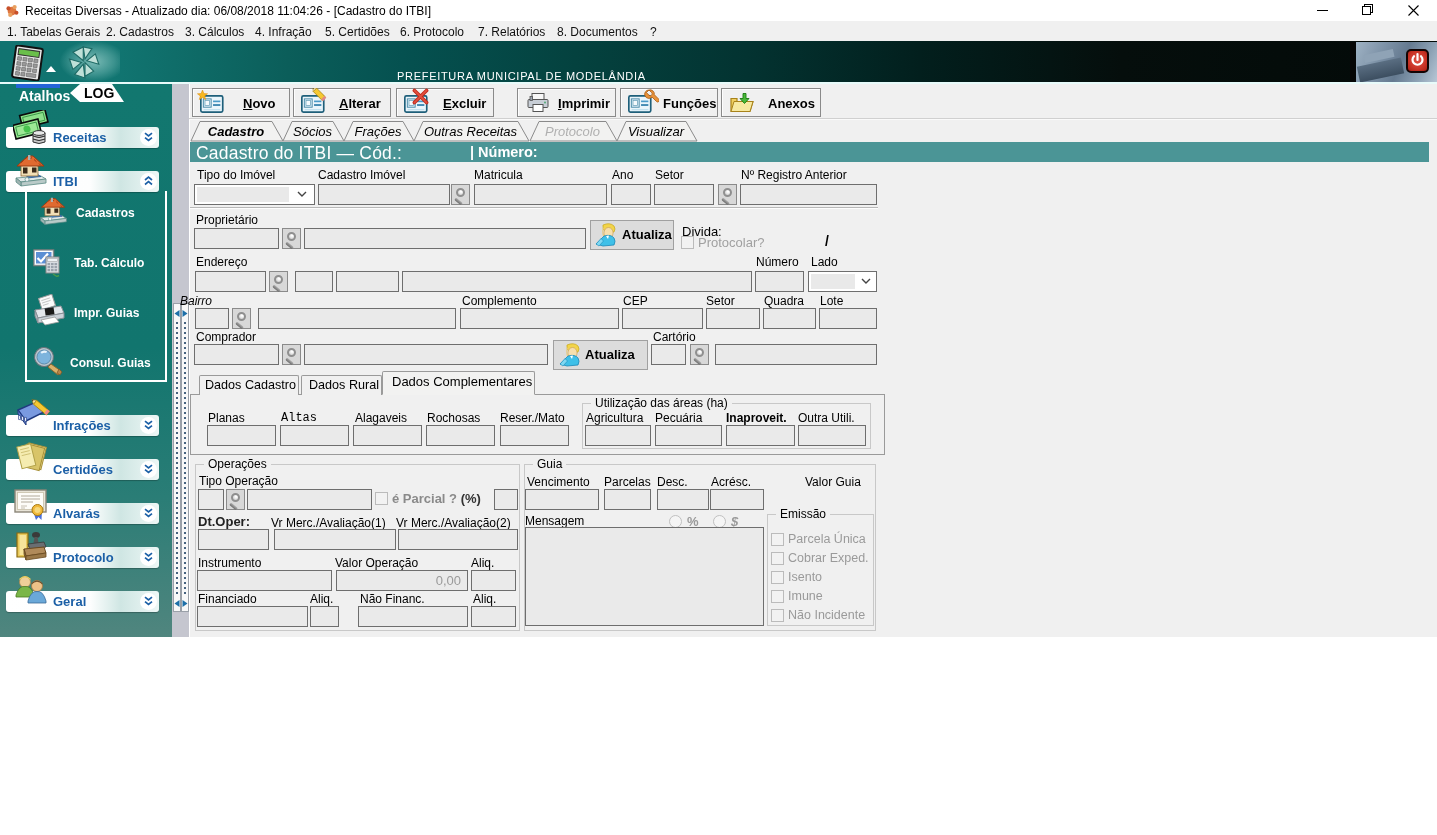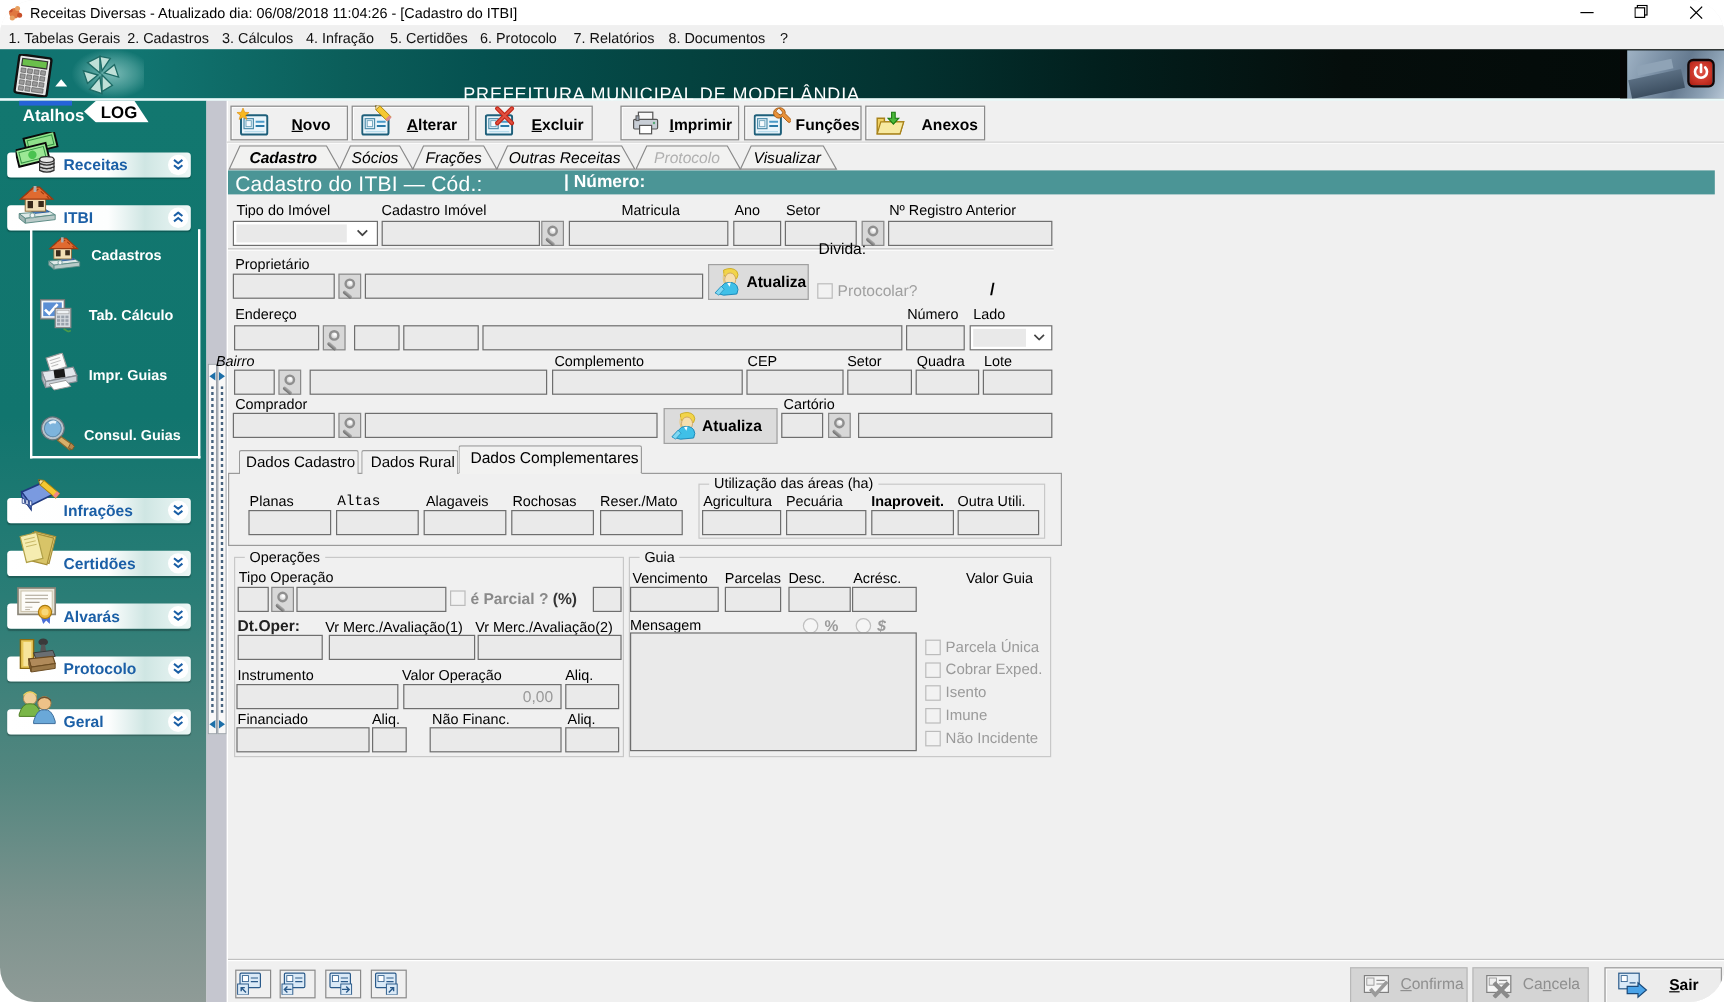--- a/index.html
+++ b/index.html
@@ -1,17 +1,17 @@
 <!DOCTYPE html>
 <html><head><meta charset="utf-8">
 <style>
 * { margin:0; padding:0; box-sizing:border-box; }
 html,body { width:1437px; height:835px; overflow:hidden; }
 body { font-family:"Liberation Sans", sans-serif; }
-#root { position:relative; width:1437px; height:835px; background:#f0f0f0; overflow:hidden;border-radius:29px; }
+#root { position:relative; width:1437px; height:637px; background:#f0f0f0; overflow:hidden; }
 .abs { position:absolute; }
 .lbl { position:absolute; font-size:12px; color:#000; white-space:nowrap; }
 .tb { position:absolute; background:#eaeaea; border:1px solid #6e6e6e; }
 .mag { position:absolute; background:#d8d8d8; border:1px solid #8a8a8a; }
 .fs { position:absolute; border:1px solid #c8c8c8; }
 .fs .lg { position:absolute; top:-8px; left:8px; background:#f0f0f0; padding:0 4px; font-size:12px; color:#000; white-space:nowrap; }
 .cb { position:absolute; width:13px; height:13px; background:#f2f2f2; border:1px solid #bbb; }
 .toolbtn { position:absolute; height:29px; background:#f0f0f0; border:1px solid #8a8a8a; box-shadow:inset 1px 1px 0 #fdfdfd; font-size:13px; font-weight:bold; }
 .toolbtn span { position:absolute; top:7px; }
 .navbtn { position:absolute; width:30px; height:24px; background:#f0f0f0; border:1px solid #8a8a8a; }
@@ -89,21 +89,21 @@
 <svg class="abs" style="left:66px;top:44px" width="38" height="37" viewBox="0 0 44 40">
 <g fill="#bfe0d8" stroke="#1e6b66" stroke-width="1.3">
 <path d="M20 18 L8 8 L20 2 Z"></path>
         <path d="M18 20 L4 16 L8 28 Z"></path>
         <path d="M20 22 L10 34 L22 38 Z"></path>
 <path d="M22 20 L22 36 L32 30 Z"></path>
         <path d="M24 18 L38 22 L34 10 Z"></path>
         <path d="M22 16 L30 4 L20 2 Z"></path>
 </g>
     </svg>
-<div class="abs" style="left:386px;top:70px;font-size:15px;color:#fff;letter-spacing:0.7px;">PREFEITURA MUNICIPAL DE MODELÂNDIA</div>
+<div class="abs" style="left:397px;top:70px;font-size:11px;color:#fff;letter-spacing:0.7px;">PREFEITURA MUNICIPAL DE MODELÂNDIA</div>
 
 <div class="abs" style="left:1350px;top:42px;width:6px;height:40px;background:#050505;"></div>
 <div id="photo" class="abs" style="left:1356px;top:42px;width:81px;height:40px;background:linear-gradient(115deg,#9fb2c4 0%,#7e93a8 30%,#657a90 55%,#8da2b5 80%,#b8c7d6 100%);overflow:hidden;">
 <div class="abs" style="left:2px;top:20px;width:45px;height:16px;background:linear-gradient(180deg,#5a6e82,#3c4e60);transform:rotate(-12deg);"></div>
 <div class="abs" style="left:8px;top:10px;width:30px;height:8px;background:#8fa3b6;transform:rotate(-12deg);"></div>
 </div>
 <div class="abs" style="left:1406px;top:49px;width:23px;height:24px;border-radius:5px;background:radial-gradient(circle at 50% 45%,#e05548 0%,#c93326 60%,#a81d12 100%);border:2px solid #120505;"></div>
 <svg class="abs" style="left:1410px;top:52px" width="15" height="17" viewBox="0 0 15 17">
       <path d="M7.5 2 L7.5 8" stroke="#fff" stroke-width="2.2" stroke-linecap="round"></path>
       <path d="M4 4.2 A5 5 0 1 0 11 4.2" fill="none" stroke="#fff" stroke-width="2.2" stroke-linecap="round"></path>
@@ -422,21 +422,21 @@
       <text x="382.5" y="15" font-size="13" font-style="italic" font-weight="normal" fill="#b0b0b0" text-anchor="middle" font-family="Liberation Sans">Protocolo</text>
       <text x="466.0" y="15" font-size="13" font-style="italic" font-weight="normal" fill="#000" text-anchor="middle" font-family="Liberation Sans">Visualizar</text>
     </svg>
 
 <div class="abs" style="left:190px;top:142px;width:1239px;height:20px;background:#4b9596;"></div>
 <div class="abs" style="left:196px;top:143px;font-size:17.5px;color:#fff;letter-spacing:0.2px;">Cadastro do ITBI — Cód.:</div>
 <div class="abs" style="left:470px;top:144px;font-size:14.5px;font-weight:bold;color:#fff;">| Número:</div>
 
 <div class="lbl" style="left:197px;top:168px;">Tipo do Imóvel</div>
     <div class="lbl" style="left:318px;top:168px;">Cadastro Imóvel</div>
-    <div class="lbl" style="left:474px;top:168px;margin-left:44px;">Matricula</div>
+    <div class="lbl" style="left:474px;top:168px;">Matricula</div>
     <div class="lbl" style="left:612px;top:168px;">Ano</div>
     <div class="lbl" style="left:655px;top:168px;">Setor</div>
     <div class="lbl" style="left:741px;top:168px;">Nº Registro Anterior</div>
     <div class="abs" style="left:194px;top:184px;width:121px;height:21px;background:#fff;border:1px solid #6e6e6e;"></div>
     <div class="abs" style="left:197px;top:187px;width:92px;height:15px;background:#e9e9e9;"></div>
     <svg class="abs" style="left:297px;top:191px" width="10" height="6" viewBox="0 0 10 6">
       <path d="M1 1 L5 5 L9 1" fill="none" stroke="#444" stroke-width="1.4"></path>
     </svg>
     <div class="tb" style="left:318px;top:184px;width:132px;height:21px;"></div>
     <div class="mag" style="left:451px;top:184px;width:19px;height:21px;"></div>
@@ -457,21 +457,21 @@
     <div class="abs" style="left:590px;top:220px;width:84px;height:30px;background:#dcdcdc;border:1px solid #a0a0a0;"></div>
     <svg class="abs" style="left:594px;top:223px" width="24" height="24" viewBox="0 0 24 24">
       <path d="M9 2 Q16 -1 20 3 Q22 6 20 9 L12 10 Q8 6 9 2 Z" fill="#f2d44a" stroke="#c8a818" stroke-width="0.7"></path>
 <ellipse cx="14.5" cy="10" rx="4.6" ry="5.5" fill="#f7dfae" stroke="#c8a060" stroke-width="0.7"></ellipse>
 <path d="M10 5 Q8 9 10.5 13 L9 13 Q7.5 8 9 4.5 Z" fill="#e8c87a"></path>
 <path d="M2 21 L10 13 Q17 11 20 15 Q22 18 20 22 L9 23 Z" fill="#3fc0e8" stroke="#1a88b8" stroke-width="0.8"></path>
 <path d="M2 21 L7 15.5 L9.5 18 L5 23 Z" fill="#7fd8f2" stroke="#1a88b8" stroke-width="0.6"></path>
 <path d="M12 13 L15 12.5 L14 16 Z" fill="#fff"></path>
     </svg>
     <div class="abs" style="left:622px;top:227px;font-size:13px;font-weight:bold;color:#000;">Atualiza</div>
-    <div class="abs" style="left:682px;top:200px;font-size:13px;color:#000;">Divida:</div>
+    <div class="abs" style="left:682px;top:224px;font-size:13px;color:#000;">Divida:</div>
     <div class="cb" style="left:681px;top:236px;"></div>
     <div class="abs" style="left:698px;top:235px;font-size:13px;color:#a0a0a0;">Protocolar?</div>
     <div class="abs" style="left:825px;top:233px;font-size:14px;font-weight:bold;color:#000;">/</div>
     <div class="lbl" style="left:196px;top:255px;">Endereço</div>
     <div class="lbl" style="left:756px;top:255px;">Número</div>
     <div class="lbl" style="left:811px;top:255px;">Lado</div>
     <div class="tb" style="left:195px;top:271px;width:71px;height:21px;"></div>
     <div class="mag" style="left:269px;top:271px;width:19px;height:21px;"></div>
     <div class="mglass" style="left:274px;top:275px;"></div>
     <div class="tb" style="left:295px;top:271px;width:38px;height:21px;"></div>
@@ -588,20 +588,23 @@
     <div class="tb" style="left:525px;top:489px;width:74px;height:21px;"></div>
     <div class="tb" style="left:604px;top:489px;width:47px;height:21px;"></div>
     <div class="tb" style="left:657px;top:489px;width:52px;height:21px;"></div>
     <div class="tb" style="left:710px;top:489px;width:54px;height:21px;"></div>
     <div class="lbl" style="left:525px;top:514px;">Mensagem</div>
     <div class="abs" style="left:669px;top:515px;width:13px;height:13px;border-radius:50%;background:#f5f5f5;border:1px solid #c0c0c0;"></div>
     <div class="abs" style="left:687px;top:514px;font-size:13px;font-weight:bold;color:#9a9a9a;">%</div>
     <div class="abs" style="left:713px;top:515px;width:13px;height:13px;border-radius:50%;background:#f5f5f5;border:1px solid #c0c0c0;"></div>
     <div class="abs" style="left:731px;top:514px;font-size:13px;font-weight:bold;font-style:italic;color:#9a9a9a;">$</div>
     <div class="tb" style="left:525px;top:527px;width:239px;height:99px;"></div>
+    <div class="fs" style="left:767px;top:514px;width:107px;height:112px;">
+      <div class="lg">Emissão</div>
+    </div>
     <div class="cb" style="left:771px;top:533px;"></div>
     <div class="abs" style="left:788px;top:532px;font-size:12.5px;color:#9a9a9a;white-space:nowrap;">Parcela Única</div>
     <div class="cb" style="left:771px;top:552px;"></div>
     <div class="abs" style="left:788px;top:551px;font-size:12.5px;color:#9a9a9a;white-space:nowrap;">Cobrar Exped.</div>
     <div class="cb" style="left:771px;top:571px;"></div>
     <div class="abs" style="left:788px;top:570px;font-size:12.5px;color:#9a9a9a;white-space:nowrap;">Isento</div>
     <div class="cb" style="left:771px;top:590px;"></div>
     <div class="abs" style="left:788px;top:589px;font-size:12.5px;color:#9a9a9a;white-space:nowrap;">Imune</div>
     <div class="cb" style="left:771px;top:609px;"></div>
     <div class="abs" style="left:788px;top:608px;font-size:12.5px;color:#9a9a9a;white-space:nowrap;">Não Incidente</div>

